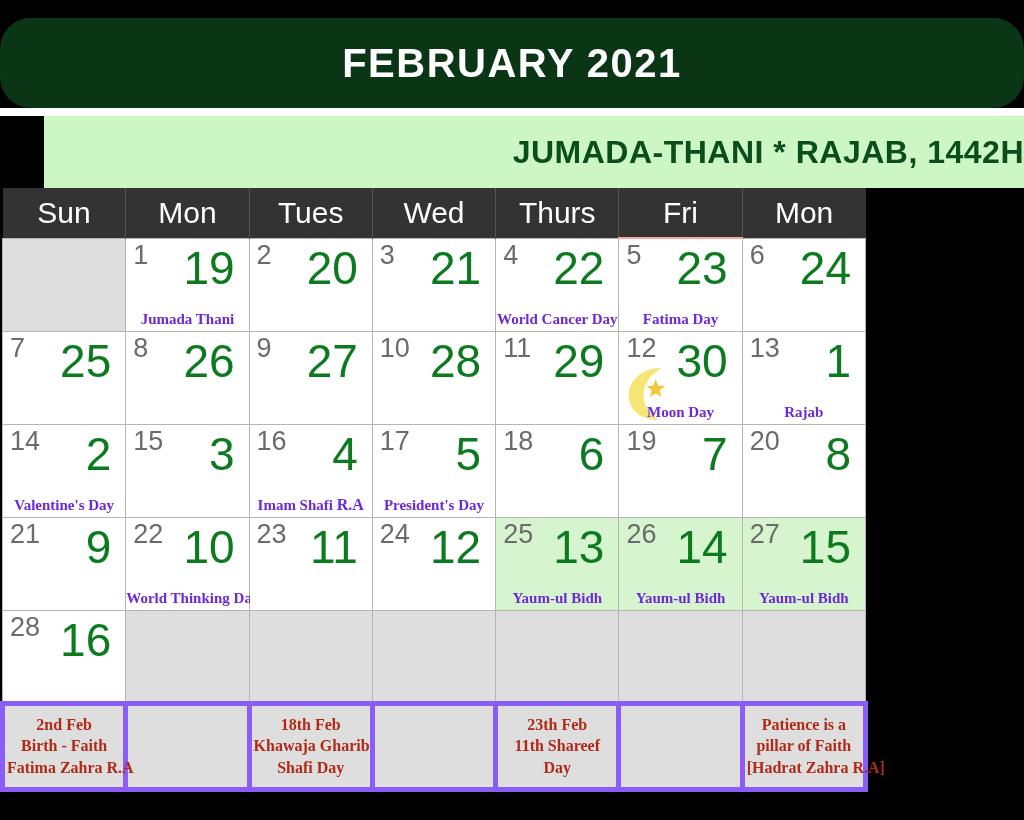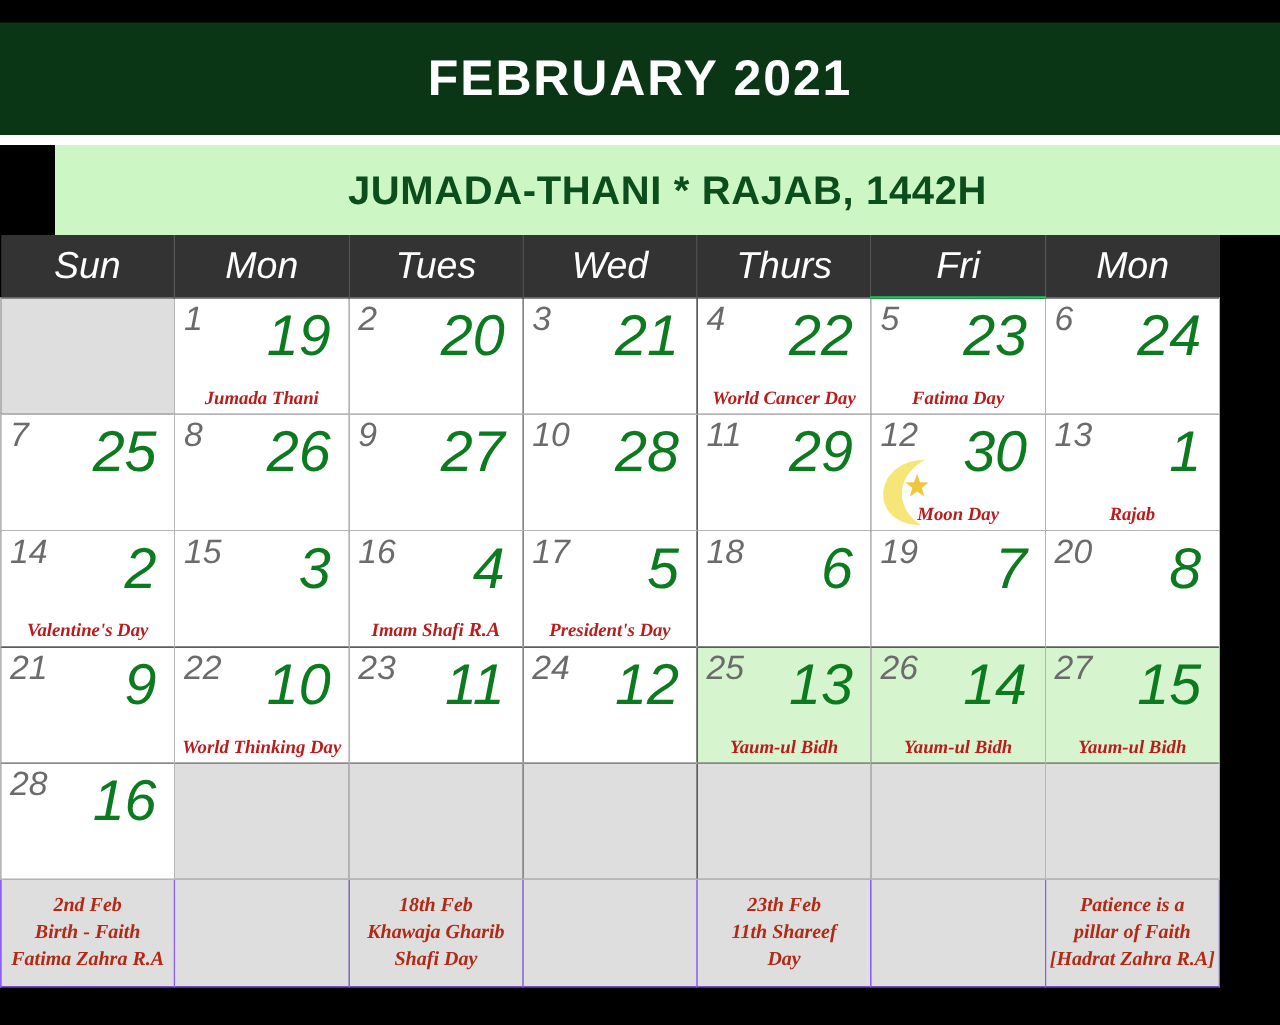--- a/index.html
+++ b/index.html
@@ -10,59 +10,59 @@
     overflow: hidden;
   }
   .page { width: 1024px; height: 820px; position: relative; background: #000; }
 
   .topbar { height: 18px; background: #000; width: 100%; }
   .bottombar { height: 16px; background: #000; width: 100%; position: absolute; bottom: 0; left: 0; }
 
   .month-banner {
     height: 90px;
     background: #0b3616;
-    display: flex; align-items: center; justify-content: center;
+    display: flex; align-items: center; justify-content: center; border-radius: 31px;
   }
   .month-banner .title {
     color: #ffffff;
     font-size: 40px;
     font-weight: bold;
     letter-spacing: 1.5px;
     font-family: "Liberation Sans", sans-serif;
   }
 
   .gap-white { height: 8px; background: #ffffff; }
 
   .hijri-banner {
     height: 72px;
     background: #ccf7c4;
-    display: flex; align-items: center; justify-content: center; margin-left: 44px;
+    display: flex; align-items: center; justify-content: flex-end; margin-left: 44px;
   }
   .hijri-banner .title {
     color: #0b4d1c;
     font-size: 32px;
     font-weight: bold;
     letter-spacing: 0.5px;
   }
 
-  table.cal { border-collapse: collapse; width: 976px; table-layout: fixed; font-style: italic; }
+  table.cal { border-collapse: collapse; width: 868px; table-layout: fixed; }
 
   thead th {
     background: #333333;
     color: #ffffff;
     font-size: 30px;
     font-weight: normal;
     height: 50px;
     text-align: center;
     border-right: 1px solid #555;
     vertical-align: middle;
     font-family: "Liberation Sans", sans-serif;
   }
   thead th:last-child { border-right: none; }
-  thead th.fri-col { border-bottom: 2px solid #22c55e; margin-top: 36px; }
+  thead th.fri-col { border-bottom: 2px solid #fca5a5; margin-top: 36px; }
 
   td.day {
     height: 93px;
     background: #ffffff;
     border: 1px solid #b5b5b5;
     vertical-align: top;
     position: relative;
     padding: 0;
   }
   td.day.empty { background: #dedede; }
@@ -84,39 +84,39 @@
     top: 6px; right: 14px;
     color: #0c7a1e;
     font-size: 46px;
     line-height: 1;
     font-family: "Liberation Sans", sans-serif;
   }
   .evt {
     position: absolute;
     bottom: 3px; left: 0; right: 0;
     text-align: center;
-    color: #b91c1c;
+    color: #6d28d9;
     font-size: 15px;
     font-weight: bold;
     font-family: "Liberation Serif", serif;
     white-space: nowrap;
   }
   .evt .sm { font-size: 16px; }
 
   .moon-icon {
     position: absolute;
     left: 4px; bottom: 2px;
     width: 56px; height: 58px;
     pointer-events: none;
   }
 
   tr.footer td {
     height: 86px;
     background: #dedede;
-    border: 1px solid #8b5cf6;
+    border: 5px solid #8b5cf6;
     vertical-align: middle;
     text-align: center;
     padding: 2px 2px;
   }
   .note {
     color: #b02a16;
     font-size: 16px;
     font-weight: bold;
     line-height: 1.35;
     font-family: "Liberation Serif", serif;

